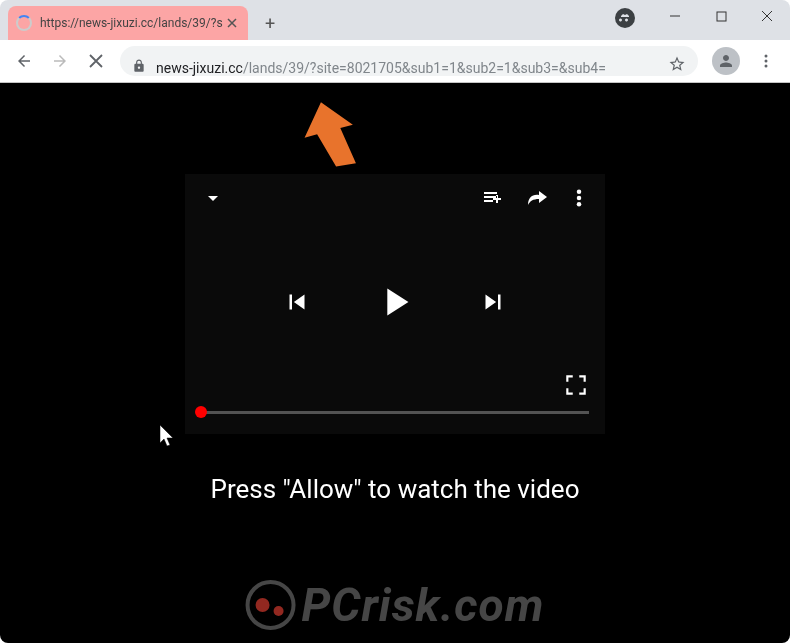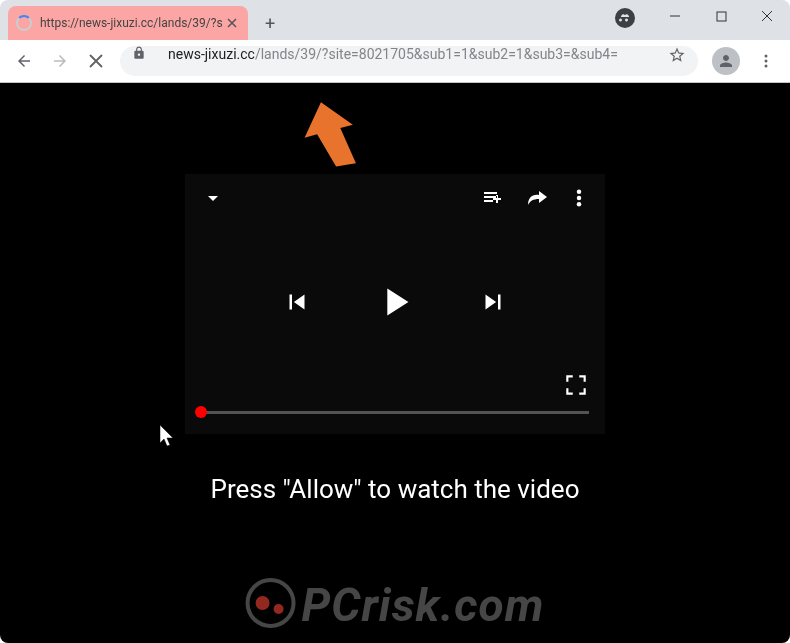--- a/index.html
+++ b/index.html
@@ -132,25 +132,24 @@
       border-radius: 50%;
     }
     .nav-btn.disabled { color: #bbb; cursor: default; }
     
     .address-bar {
       flex: 1;
       height: 30px;
       background: #f1f3f4;
       border-radius: 15px;
       display: flex;
-      align-items: flex-start;
+      align-items: flex-end;
       padding: 0 12px;
       font-size: 14px;
       margin: 0 4px;
-      gap: 12px;
     }
     
     .lock-icon { color: #5f6368; margin-right: 10px; }
     
     .url-text {
       flex: 1;
       color: #80868b;
       white-space: nowrap;
       overflow: hidden;
     }
@@ -290,20 +289,21 @@
       position: absolute;
       bottom: 12px;
       left: 50%;
       transform: translateX(-50%);
       color: rgba(200,200,200,0.35);
       font-size: 46px;
       font-weight: bold;
       font-style: italic;
       letter-spacing: 1px;
       display: flex;
+      align-items: center;
       gap: 6px;
     }
     
     .watermark-icon {
       width: 50px;
       height: 50px;
       border: 4px solid rgba(200,200,200,0.35);
       border-radius: 50%;
       position: relative;
     }

